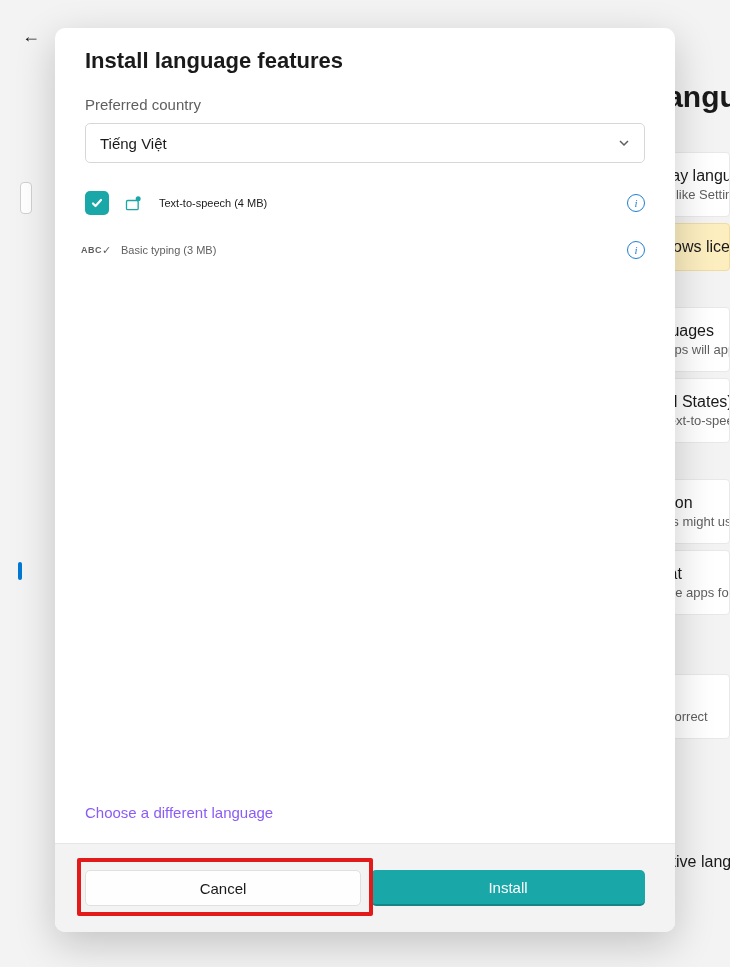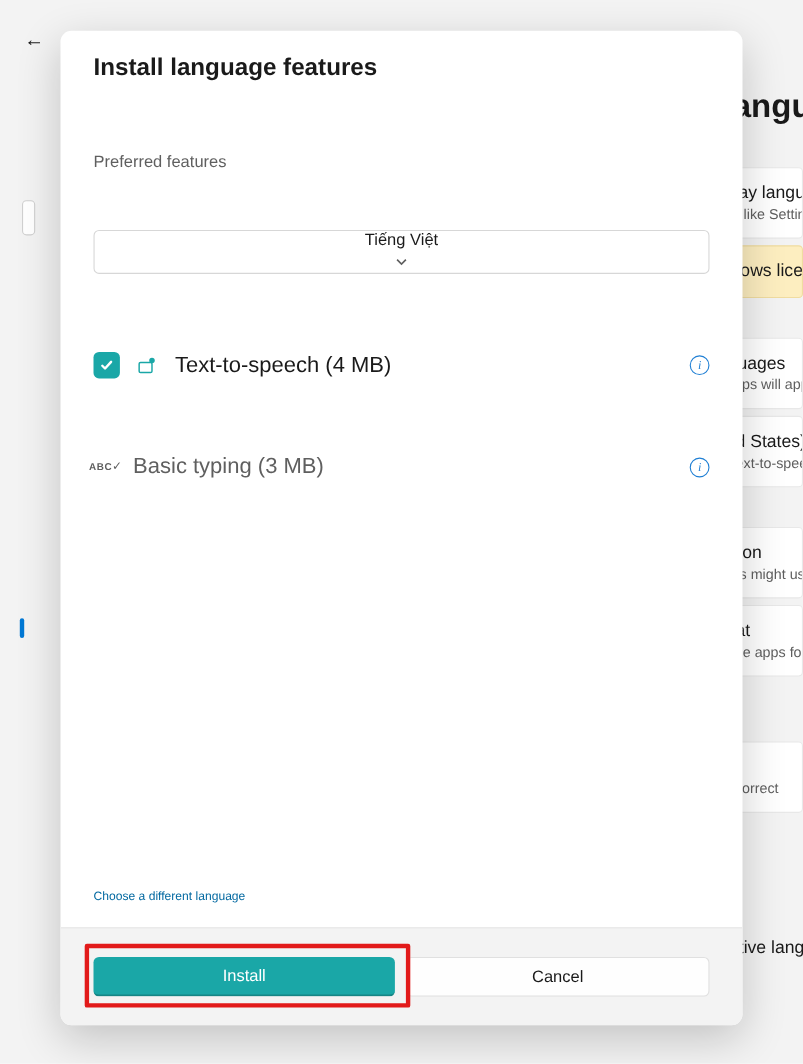--- a/index.html
+++ b/index.html
@@ -113,21 +113,20 @@
       box-shadow: 0 12px 40px rgba(0,0,0,0.20);
       display: flex;
       flex-direction: column;
       overflow: hidden;
     }
     .modal-body {
       padding: 20px 30px 18px 30px;
       height: 815px;
       display: flex;
       flex-direction: column;
-      gap: 43px;
     }
     .modal-title {
       font-size: 22px;
       font-weight: 600;
       color: #1a1a1a;
       margin-bottom: 22px;
     }
     .field-label {
       font-size: 15px;
       color: #5f5f5f;
@@ -138,21 +137,20 @@
       border-radius: 5px;
       height: 40px;
       display: flex;
       align-items: center;
       justify-content: space-between;
       padding: 0 14px;
       font-size: 15px;
       color: #1a1a1a;
       margin-bottom: 28px;
       cursor: pointer;
-      flex-direction: column;
     }
     .dropdown .chev { color: #5f5f5f; }
     .section-heading {
       font-size: 16px;
       font-weight: 600;
       color: #1a1a1a;
       margin-bottom: 16px;
     }
     .feature-row {
       display: flex;
@@ -173,21 +171,21 @@
     }
     .checkbox svg { display: block; }
     .feature-icon {
       width: 22px;
       display: flex;
       align-items: center;
       justify-content: center;
       flex-shrink: 0;
     }
     .feature-label {
-      font-size: 20px;
+      font-size: 11px;
       color: #1a1a1a;
       flex: 1;
     }
     .feature-label.muted { color: #5f5f5f; }
     .info-icon {
       width: 18px;
       height: 18px;
       border: 1.5px solid #1f7fd4;
       border-radius: 50%;
       display: flex;
@@ -204,22 +202,22 @@
       font-size: 9px;
       font-weight: 600;
       letter-spacing: 0.5px;
       color: #5f5f5f;
       line-height: 1;
       text-align: center;
     }
     .abc-check { font-size: 11px; color: #5f5f5f; line-height: 1; }
     .flex-grow { flex: 1; }
     .choose-link {
-      font-size: 11px;
-      color: #0369a1;
+      font-size: 15px;
+      color: #8b5cf6;
       cursor: pointer;
       margin-bottom: 4px;
       margin-top: 45px;
     }
     .modal-footer {
       background: #f3f3f3;
       padding: 26px 30px;
       display: flex;
       gap: 10px;
       border-top: 1px solid #e6e6e6;
@@ -307,21 +305,21 @@
       <span>Administrative language settings</span>
     </div>
   </div>
 </div>
 
 <div class="modal-overlay">
   <div class="modal">
     <div class="modal-body">
       <div class="modal-title">Install language features</div>
 
-      <div class="field-label">Preferred features</div>
+      <div class="field-label">Preferred country</div>
       <div class="dropdown">
         <span>Tiếng Việt</span>
         <span class="chev">
           <svg width="12" height="12" viewBox="0 0 12 12" fill="none" stroke="#5f5f5f" stroke-width="1.5">
               <path d="M2 4l4 4 4-4"></path>
             </svg>
         </span>
       </div>
 
 
@@ -350,18 +348,18 @@
         <div class="feature-label muted">Basic typing (3 MB)</div>
         <div class="info-icon">i</div>
       </div>
 
       <div class="flex-grow"></div>
 
       <div class="choose-link">Choose a different language</div>
     </div>
 
     <div class="modal-footer">
+      <button class="btn btn-secondary">Cancel</button>
       <button class="btn btn-primary">Install</button>
-      <button class="btn btn-secondary">Cancel</button>
       <div class="highlight-box"></div>
     </div>
   </div>
 </div>
 
 </body></html>

